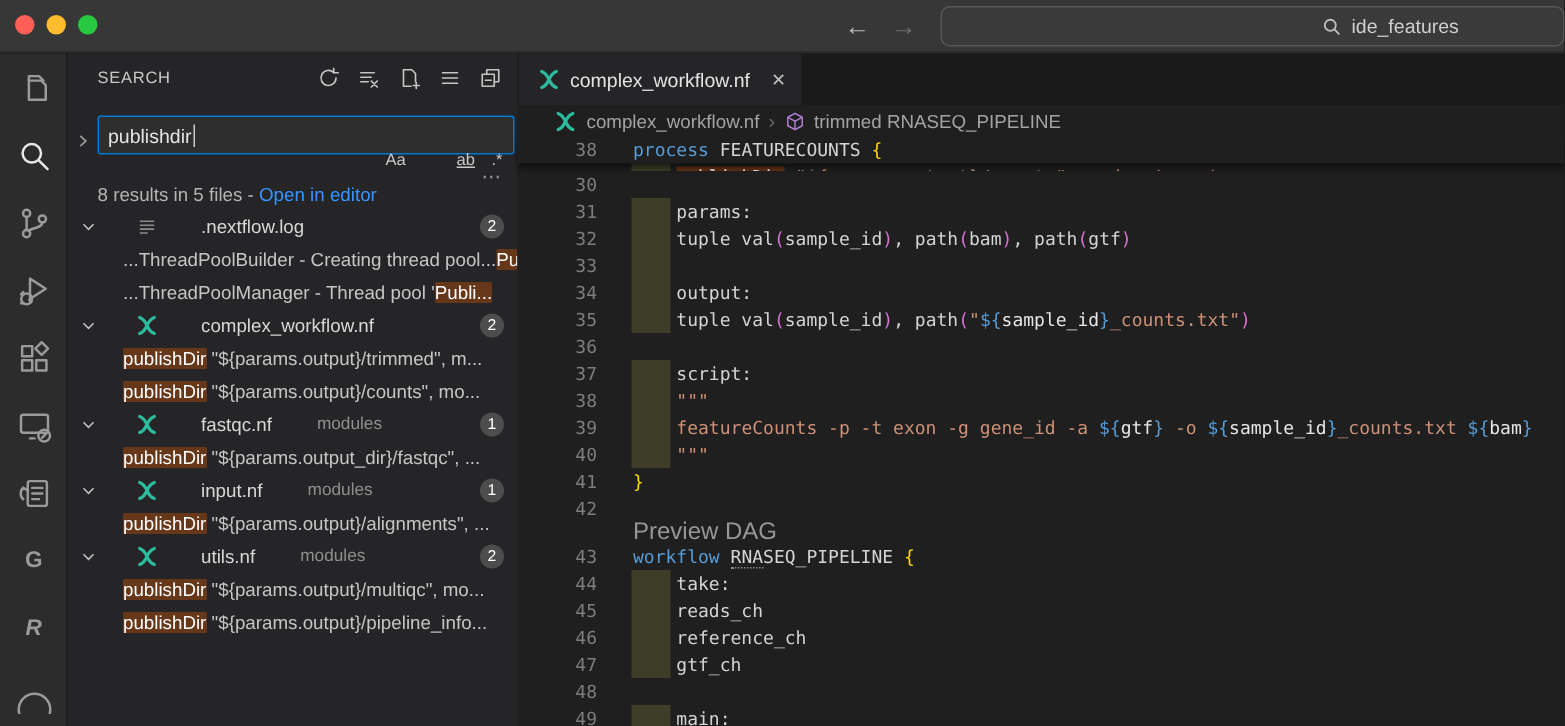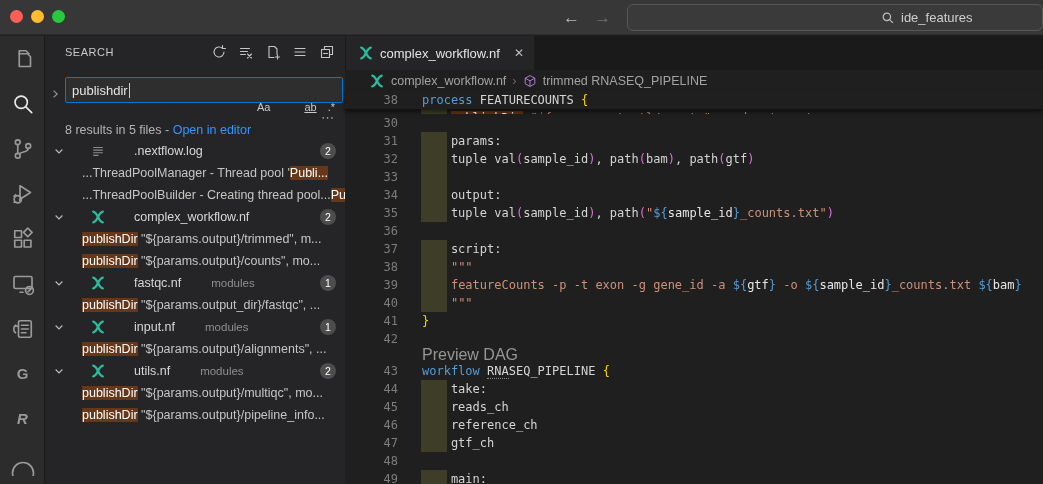--- a/index.html
+++ b/index.html
@@ -249,24 +249,24 @@
           </span>
           <span class="ficon">
             <svg width="14" height="14" viewBox="0 0 16 16" stroke="#8a8a8a" stroke-width="1.2">
               <path d="M2.5 4h11M2.5 7h11M2.5 10h11M2.5 13h6"></path>
             </svg>
           </span>
           <span class="fname">.nextflow.log</span>
           <span class="badge">2</span>
         </div>
         <div class="trow">
+          <span class="mtext"><span>...ThreadPoolBuilder - Creating thread pool...</span><span class="mhl">Pu</span></span>
+        </div>
+        <div class="trow">
           <span class="mtext"><span>...ThreadPoolManager - Thread pool '</span><span class="mhl">Publi...</span></span>
-        </div>
-        <div class="trow">
-          <span class="mtext"><span>...ThreadPoolBuilder - Creating thread pool...</span><span class="mhl">Pu</span></span>
         </div>
         <div class="trow">
           <span class="chev">
             <svg width="12" height="12" viewBox="0 0 16 16" fill="none" stroke="#bdbdbd" stroke-width="1.5">
               <path d="M3.5 6l4.5 4.5L12.5 6"></path>
             </svg>
           </span>
           <span class="ficon">
             <svg width="16" height="16" viewBox="0 0 16 16" fill="none" stroke="#2cbb9c" stroke-width="2.1" stroke-linecap="round">
               <path d="M3.1 2.6C9 4.6 7 11.4 12.9 13.4"></path>

